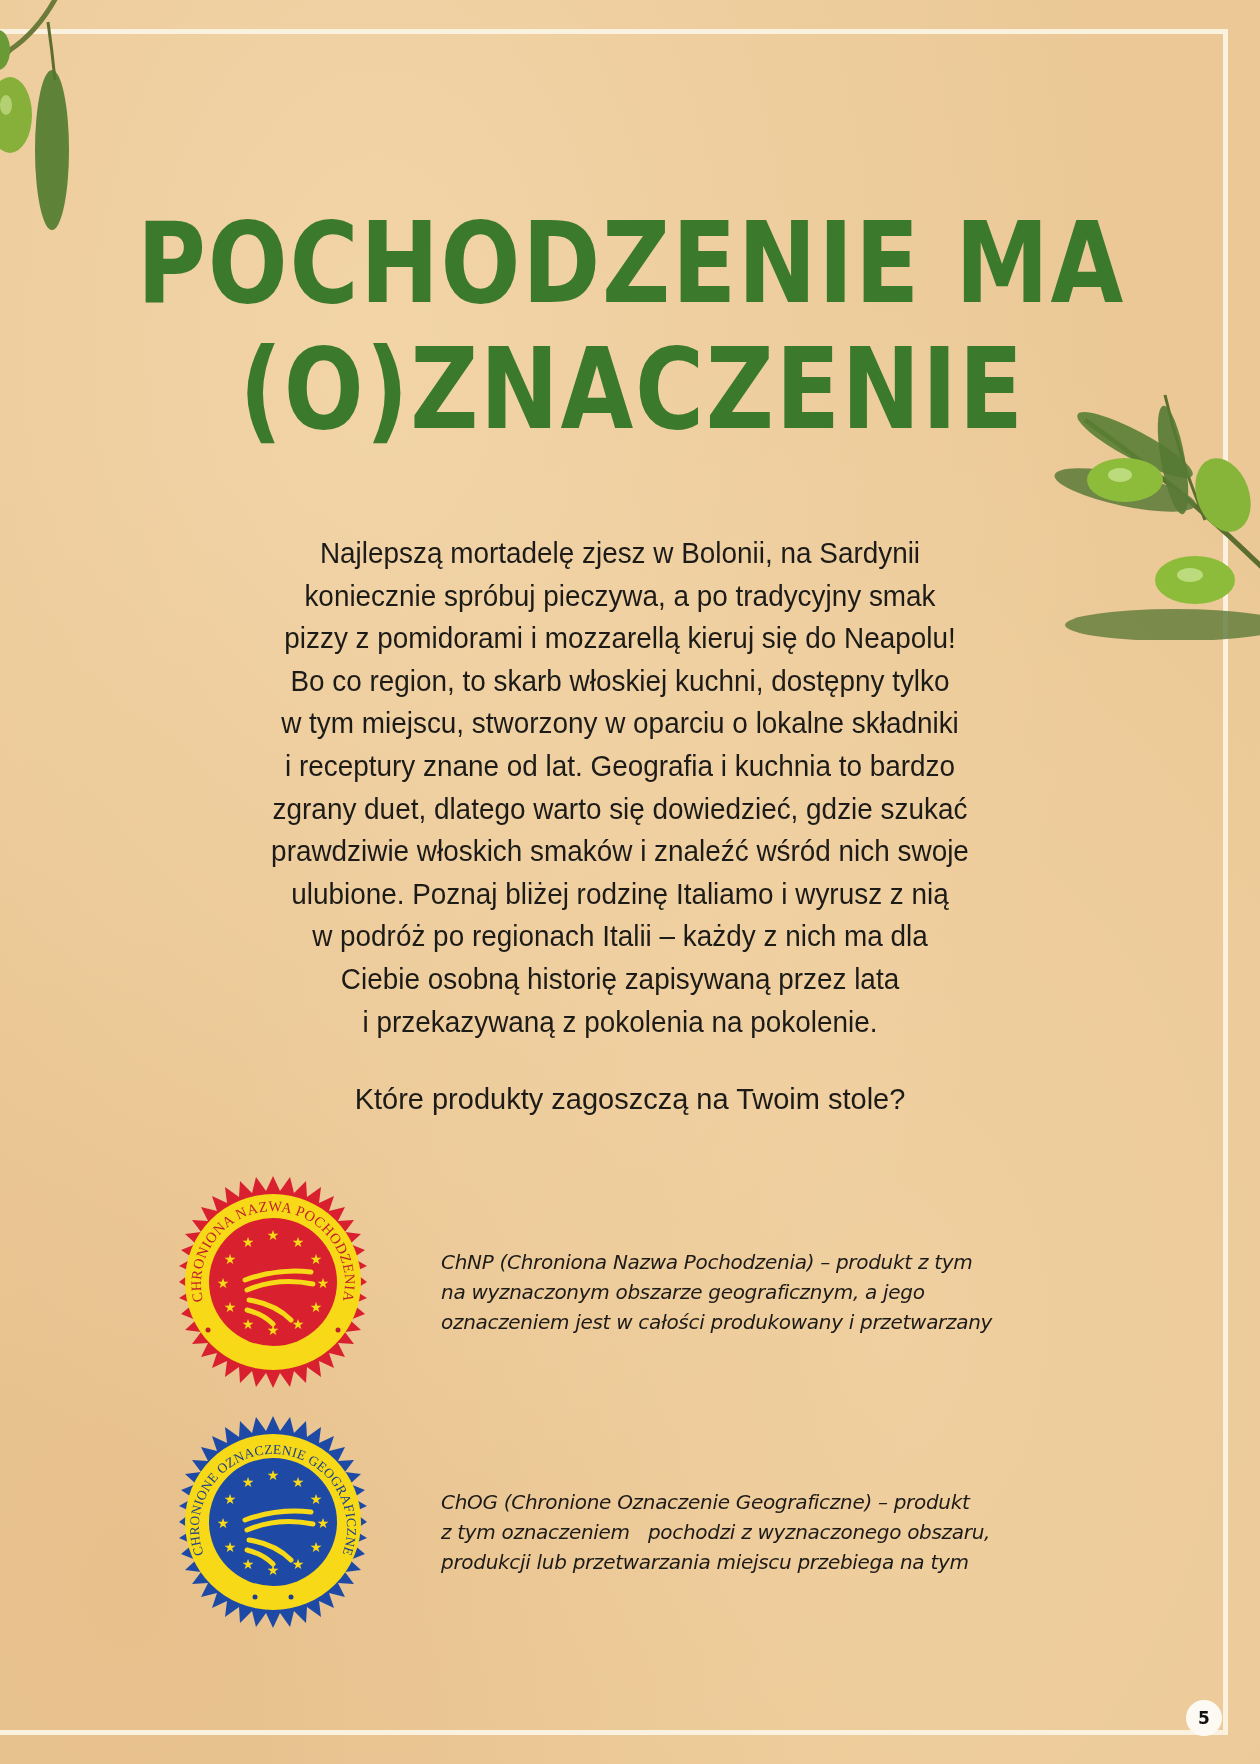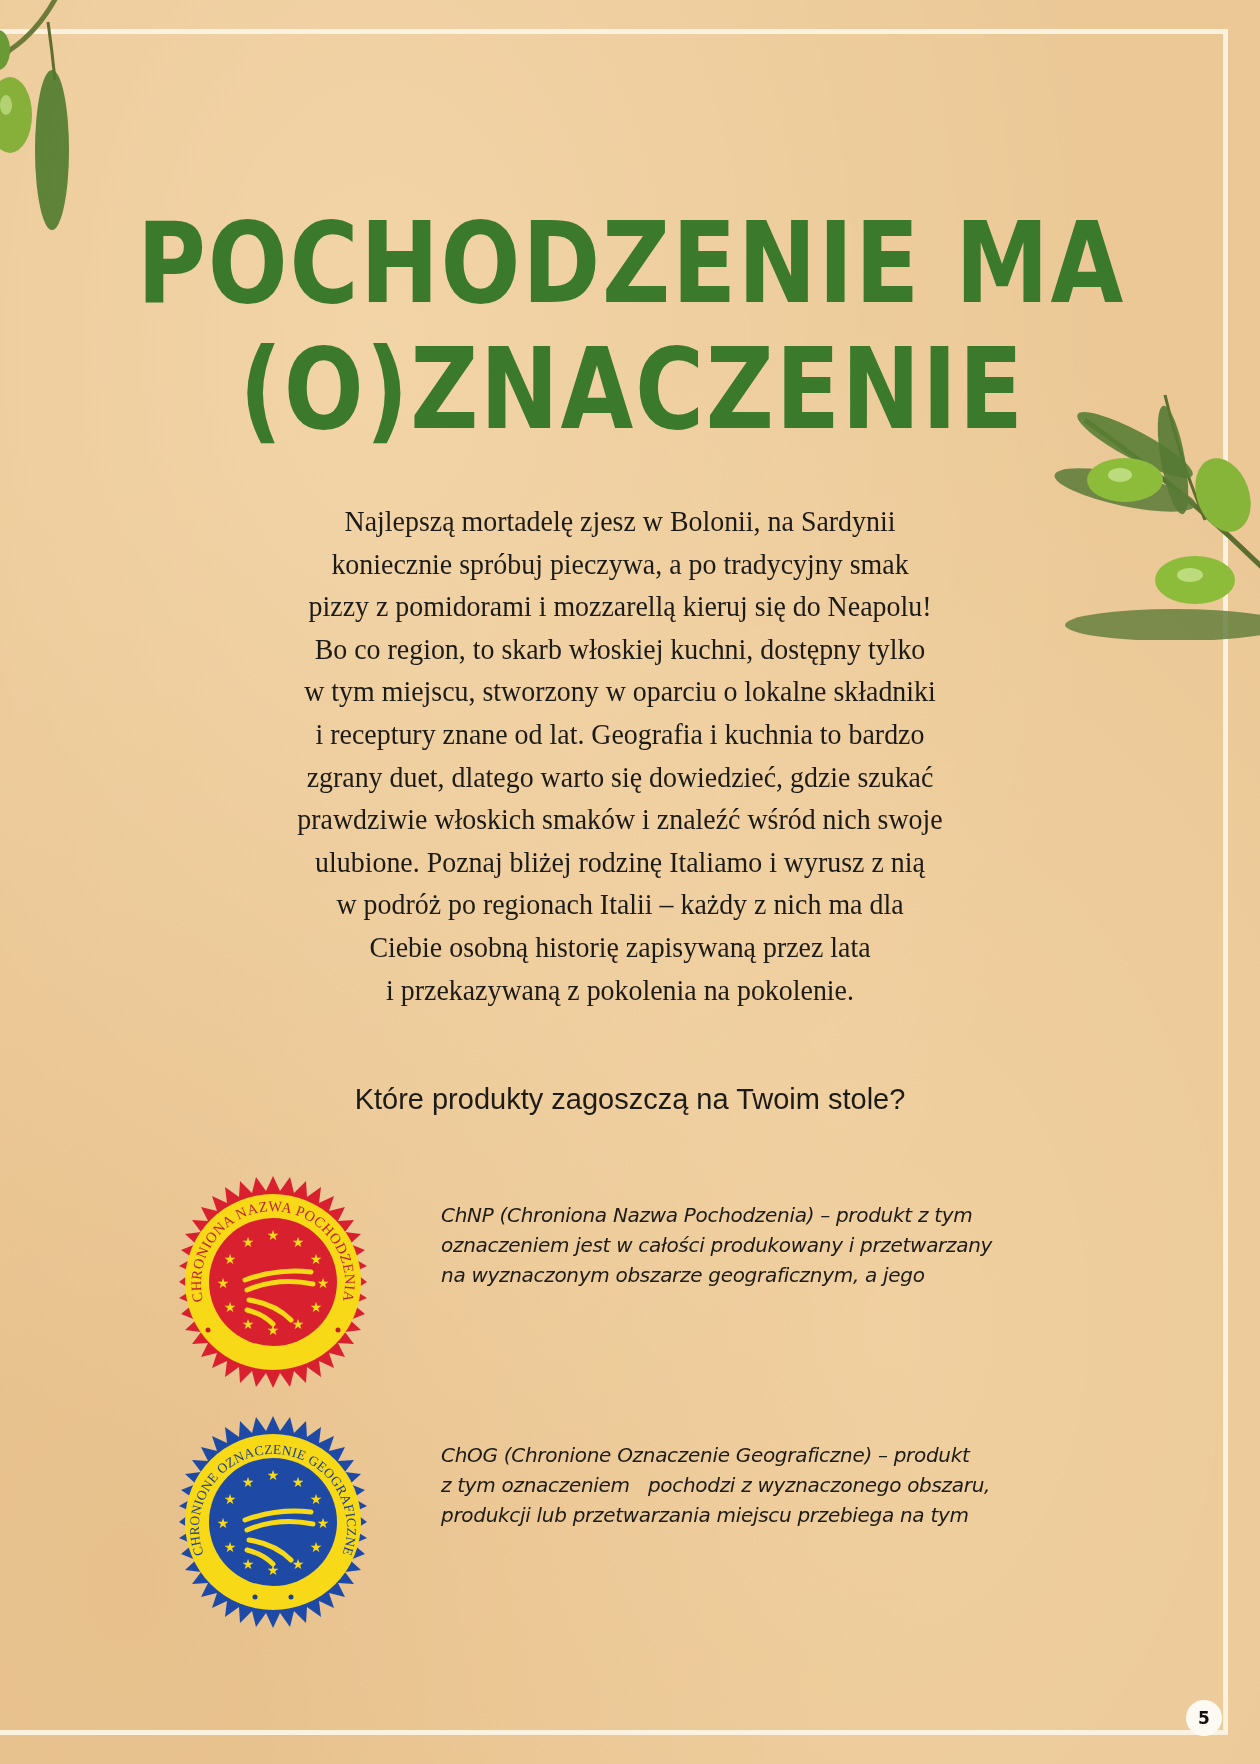--- a/index.html
+++ b/index.html
@@ -23,38 +23,38 @@
 
     .title {
       position: absolute; left: 0; width: 1260px; text-align: center;
       font-family: "DejaVu Sans", sans-serif; font-weight: bold;
       color: #3b7a2c; letter-spacing: 2px; line-height: 1;
     }
     .title-1 { top: 207px; font-size: 112px; transform: scaleX(0.84); transform-origin: 637px 0; }
     .title-2 { top: 333px; font-size: 112px; transform: scaleX(0.84); transform-origin: 642px 0; left: 0; }
 
     .intro {
-      position: absolute; left: 160px; width: 920px; top: 500px;
-      text-align: center; font-family: Liberation Serif, serif;
+      position: absolute; left: 160px; width: 920px; top: 532px;
+      text-align: center; font-family: Liberation Sans, sans-serif;
       font-size: 30px; line-height: 42.6px; color: #1d1b18;
     }
     .intro .line { display: block; white-space: nowrap; transform: scaleX(0.93); }
     .question {
       position: absolute; left: 0; width: 1260px; top: 1083px;
       text-align: center; font-family: Liberation Sans, sans-serif; font-size: 29px; color: #1d1b18;
     }
 
     .seal { position: absolute; width: 220px; height: 220px; }
     .seal-pdo { left: 163px; top: 1172px; }
     .seal-pgi { left: 163px; top: 1412px; }
 
     .desc {
       position: absolute; left: 441px; width: 640px;
       font-family: "DejaVu Sans", sans-serif; font-style: italic;
-      font-size: 20px; line-height: 30px; color: #1d1b18; letter-spacing: -0.3px;
+      font-size: 20px; line-height: 30px; color: #1d1b18; letter-spacing: -0.3px; margin-top: 47px;
     }
     .desc .line { display: block; white-space: pre; }
     .desc-pdo { top: 1200px; }
     .desc-pgi { top: 1440px; }
 
     .page-num {
       position: absolute; left: 1186px; top: 1700px; width: 36px; height: 36px; border-radius: 50%;
       background: #fdfaf3; font-family: "DejaVu Sans", sans-serif; font-weight: bold;
       font-size: 17px; display: flex; align-items: center; justify-content: center; color: #111;
     }
@@ -174,22 +174,22 @@
   <g stroke="#f7d917" stroke-width="5" fill="none" stroke-linecap="round">
     <path d="M82 108 Q115 96 148 100"></path>
     <path d="M84 118 Q115 105 150 112"></path>
     <path d="M86 128 Q112 132 128 148"></path>
     <path d="M84 138 Q100 142 110 152"></path>
   </g>
 </svg>
 
 <div class="desc desc-pdo">
   <span class="line">ChNP (Chroniona Nazwa Pochodzenia) – produkt z tym</span>
+  <span class="line">na wyznaczonym obszarze geograficznym, a jego</span>
   <span class="line">oznaczeniem jest w całości produkowany i przetwarzany</span>
-  <span class="line">na wyznaczonym obszarze geograficznym, a jego</span>
 </div>
 
 <div class="desc desc-pgi">
   <span class="line">ChOG (Chronione Oznaczenie Geograficzne) – produkt</span>
   <span class="line">z tym oznaczeniem   pochodzi z wyznaczonego obszaru,</span>
   <span class="line">produkcji lub przetwarzania miejscu przebiega na tym</span>
 </div>
 
 <div class="page-num">5</div>
 

